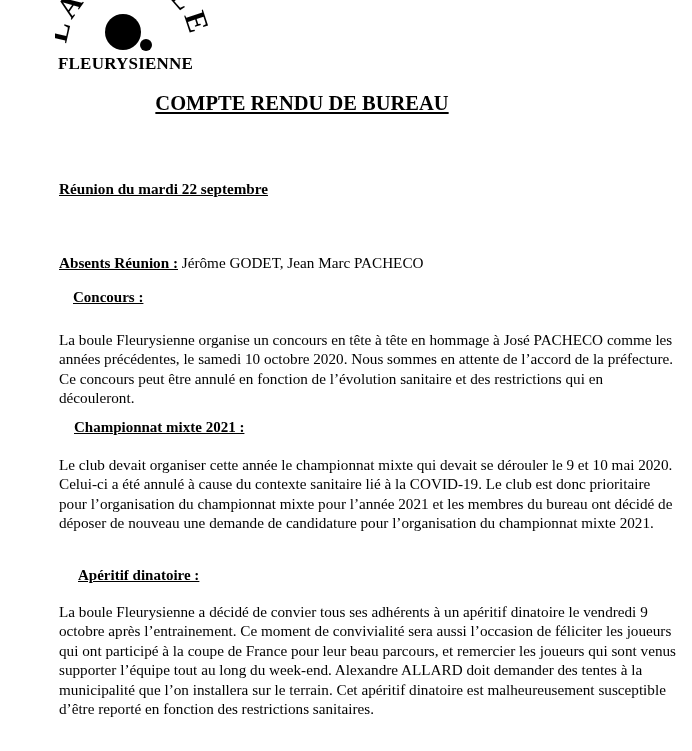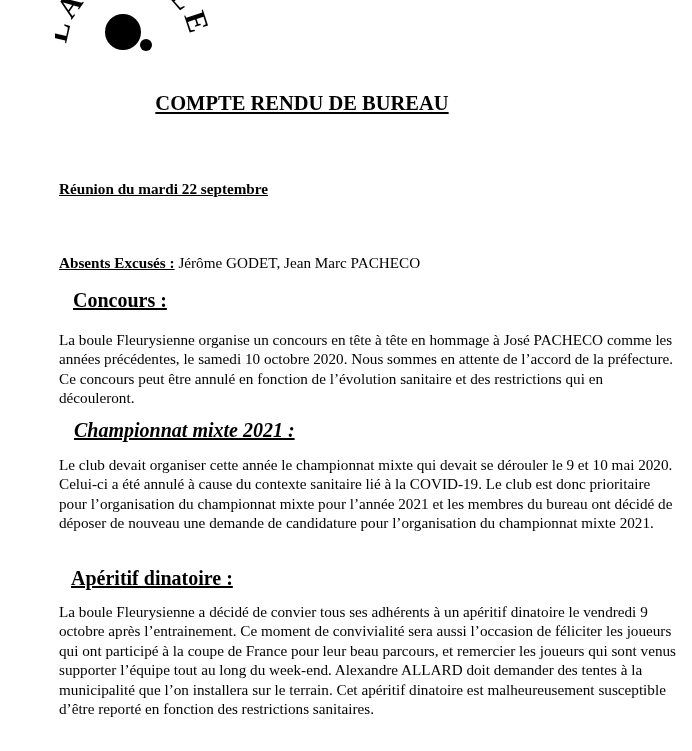--- a/index.html
+++ b/index.html
@@ -14,49 +14,50 @@
     font-weight: bold; font-size: 17px; letter-spacing: 0.2px;
   }
   .title {
     position: absolute; left: 0; width: 604px; top: 92px; text-align: center;
     font-weight: bold; font-size: 20.5px; text-decoration: underline;
   }
   .p {
     position: absolute; left: 59px; width: 620px; font-size: 15.2px; line-height: 19.4px;
   }
   .b-u { font-weight: bold; text-decoration: underline; margin-top: 36px; }
-  .h { font-weight: bold; text-decoration: underline; position: absolute; font-size: 20px; }
+  .h { font-weight: bold; text-decoration: underline; position: absolute; font-size: 15px; }
 </style>
 </head>
 <body>
 
 <div class="logo">
   <svg width="160" height="90" viewBox="0 0 160 90">
     <defs>
       <path id="arc" d="M 12 78 A 62 62 0 0 1 136 78"></path>
     </defs>
     <text font-family="Liberation Serif, serif" font-weight="bold" font-size="30" letter-spacing="4">
       <textPath href="#arc" startOffset="2" id="arcTP">LA BOULE</textPath>
     </text>
     <circle cx="68" cy="64" r="18" fill="#000"></circle>
     <circle cx="91" cy="77" r="6" fill="#000"></circle>
   </svg>
+  <div class="logo-sub">FLEURYSIENNE</div>
 </div>
 
 <div class="title">COMPTE RENDU DE BUREAU</div>
 
 <div class="p b-u" style="top:143px;">Réunion du mardi 22 septembre</div>
 
 <div class="p" style="top:178px;">
 </div>
 
 <div class="p" style="top:253px;">
-  <span class="b-u">Absents Excusés :</span><span> Jérôme GODET, Jean Marc PACHECO</span>
+  <span class="b-u">Absents Réunion :</span><span> Jérôme GODET, Jean Marc PACHECO</span>
 </div>
 
 <div class="h" style="left:73px; top:289px;">Concours :</div>
 <div class="p" style="top:330px;">La boule Fleurysienne organise un concours en tête à tête en hommage à José PACHECO comme les années précédentes, le samedi 10 octobre 2020. Nous sommes en attente de l’accord de la préfecture. Ce concours peut être annulé en fonction de l’évolution sanitaire et des restrictions qui en découleront.</div>
 
-<div class="h" style="left:74px; top:419px;font-style:italic;">Championnat mixte 2021 :</div>
+<div class="h" style="left:74px; top:419px;">Championnat mixte 2021 :</div>
 <div class="p" style="top:455px;">Le club devait organiser cette année le championnat mixte qui devait se dérouler le 9 et 10 mai 2020. Celui-ci a été annulé à cause du contexte sanitaire lié à la COVID-19. Le club est donc prioritaire pour l’organisation du championnat mixte pour l’année 2021 et les membres du bureau ont décidé de déposer de nouveau une demande de candidature pour l’organisation du championnat mixte 2021.</div>
 
-<div class="h" style="left:71px; top:567px;">Apéritif dinatoire :</div>
+<div class="h" style="left:78px; top:567px;">Apéritif dinatoire :</div>
 <div class="p" style="top:602px;">La boule Fleurysienne a décidé de convier tous ses adhérents à un apéritif dinatoire le vendredi 9 octobre après l’entrainement. Ce moment de convivialité sera aussi l’occasion de féliciter les joueurs qui ont participé à la coupe de France pour leur beau parcours, et remercier les joueurs qui sont venus supporter l’équipe tout au long du week-end. Alexandre ALLARD doit demander des tentes à la municipalité que l’on installera sur le terrain. Cet apéritif dinatoire est malheureusement susceptible d’être reporté en fonction des restrictions sanitaires.</div>
 
 </body></html>

